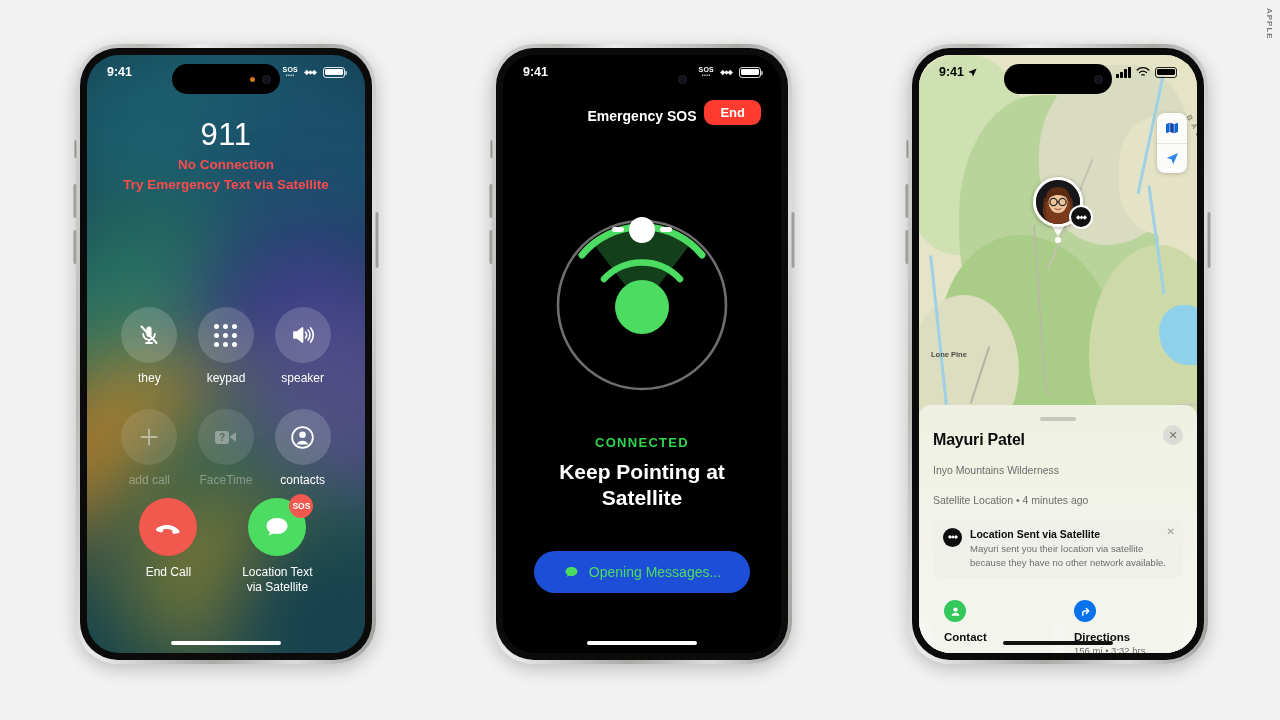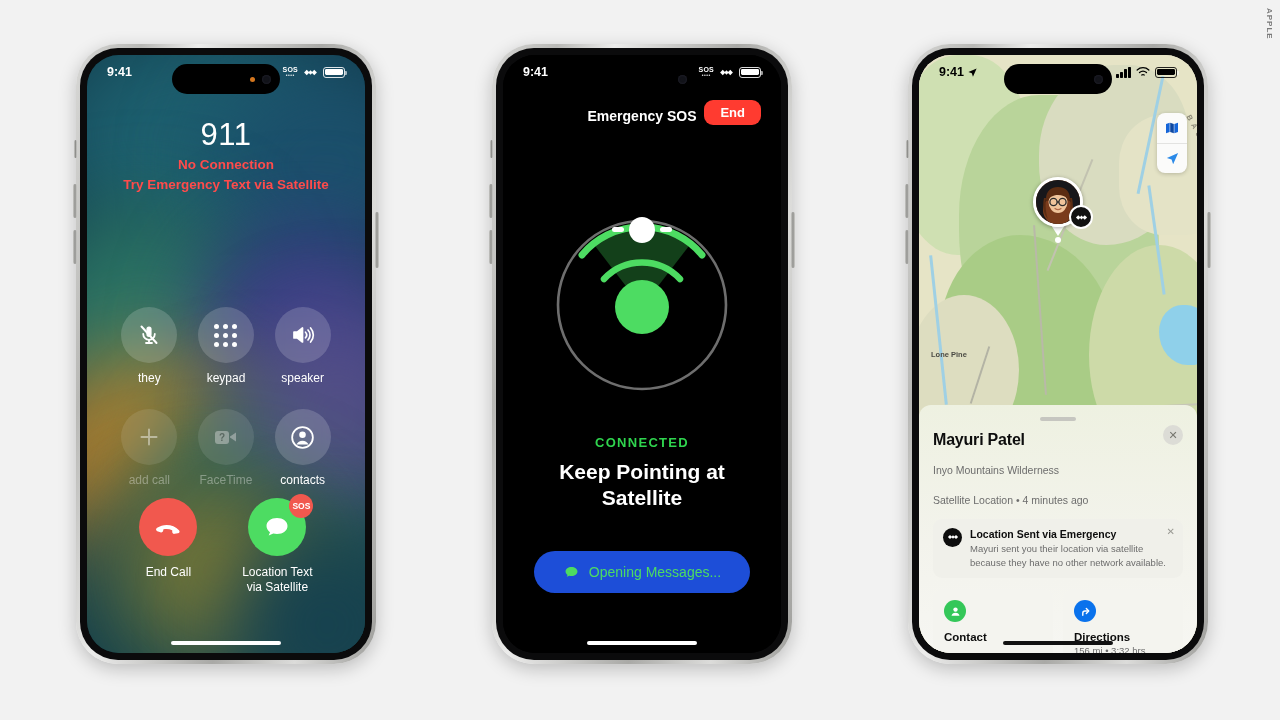--- a/index.html
+++ b/index.html
@@ -576,21 +576,21 @@
             <div class="note-ic">
               <svg width="12" height="12" viewBox="0 0 24 24">
                 <g fill="#fff">
                     <rect x="3" y="9" width="6" height="6" transform="rotate(-45 6 12)"></rect>
                     <rect x="15" y="9" width="6" height="6" transform="rotate(-45 18 12)"></rect>
                     <rect x="9.5" y="9.5" width="5" height="5" transform="rotate(-45 12 12)"></rect>
                   </g>
               </svg>
             </div>
             <div>
-              <div class="note-t">Location Sent via Emergency</div>
+              <div class="note-t">Location Sent via Satellite</div>
               <div class="note-b">Mayuri sent you their location via satellite because they have no other network available.</div>
             </div>
             <div class="note-x">✕</div>
           </div>
 
           <div class="acts">
             <div class="act">
               <div class="act-ic" style="background:#34c759">
                 <svg width="13" height="13" viewBox="0 0 24 24" fill="#fff">
                     <circle cx="12" cy="8.4" r="4"></circle>

